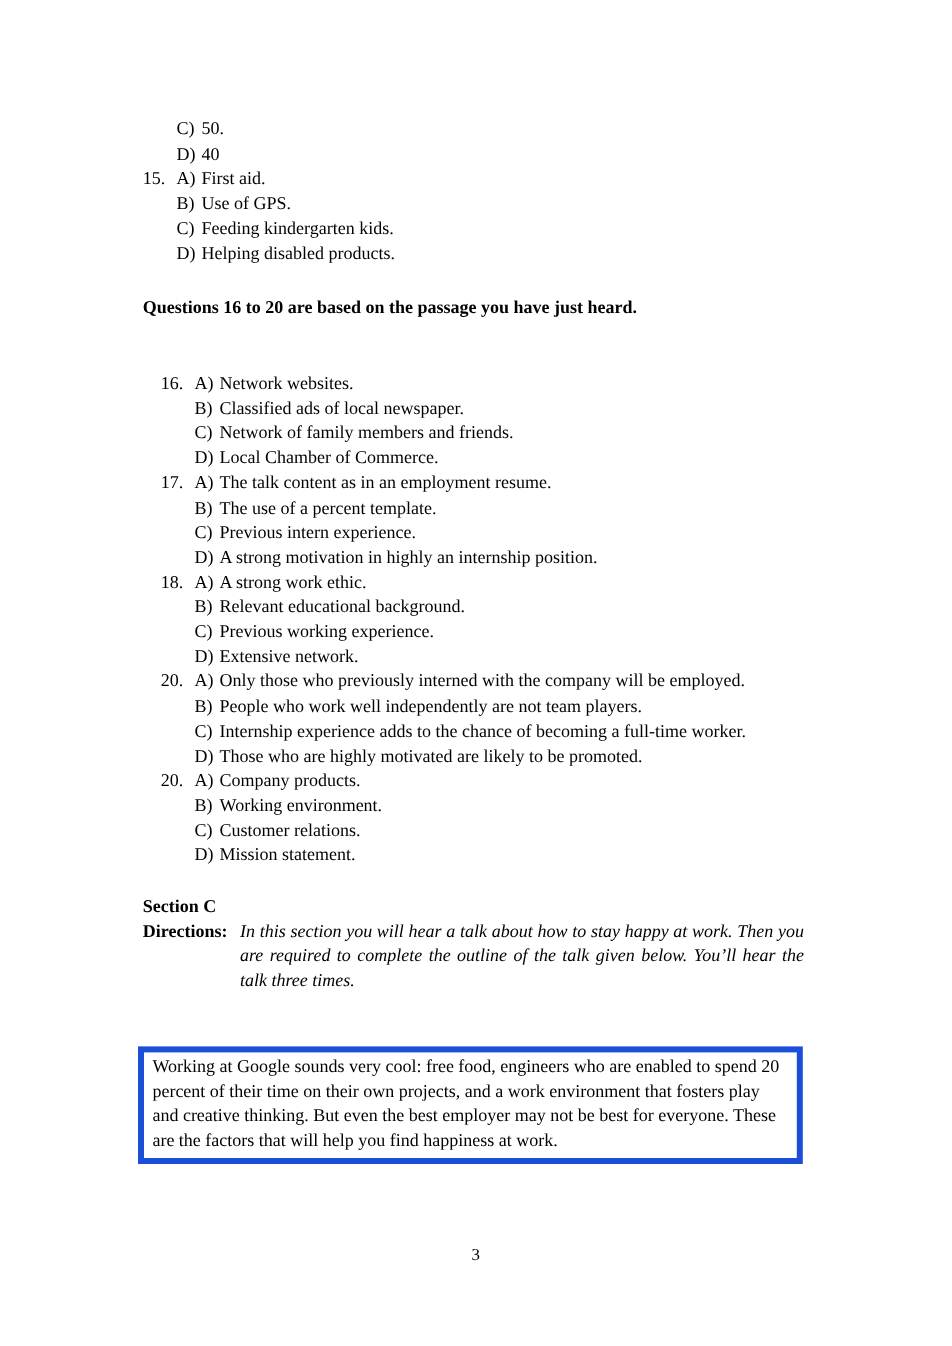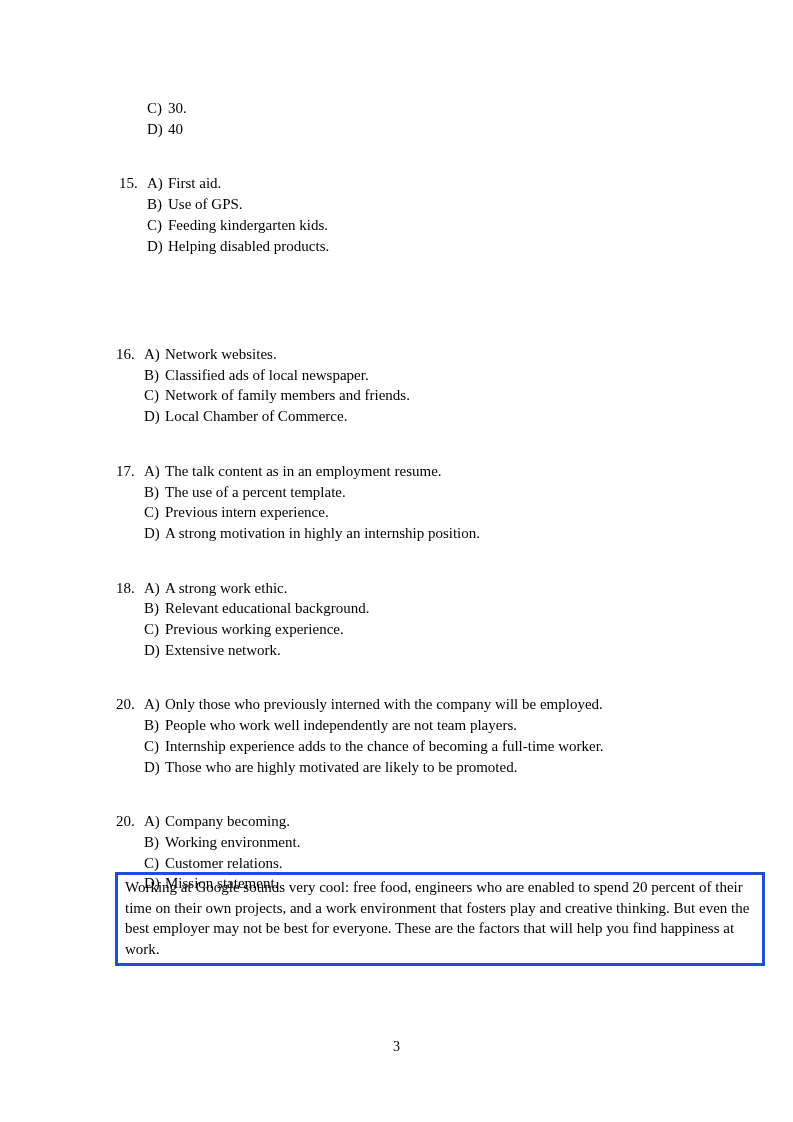--- a/index.html
+++ b/index.html
@@ -11,61 +11,61 @@
     font-family: "Liberation Serif", "DejaVu Serif", serif;
     font-size: 15px;
     line-height: 20.7px;
     color: #000000;
     overflow: hidden;
   }
   .abs { position: absolute; }
   .b { font-weight: bold; }
 
   
-  .q-row { display: flex; margin-top: 34px; }
+  .q-row { display: flex; }
   .q-num { flex: 0 0 28px; }
   .q-opts { flex: 1; }
   .opt-line { display: flex; }
   .opt-label { flex: 0 0 21px; }
   .opt-text { flex: 1; }
   .indent { margin-left: 28px; }
 
   
   .dir-row { display: flex; }
   .dir-label { flex: 0 0 81px; font-weight: bold; }
   .dir-text { width: 470px; text-align: justify; font-style: italic; }
 
   
   .outline-box {
     left: 115px;
     top: 872px;
-    width: 650px;
+    width: 554px;
     box-sizing: border-box;
-    border: 3px solid #1d4ed8;
+    border: 5px solid #1d4ed8;
     padding: 2px 7px 3px 7px;
   }
   .outline-heading { margin-top: 20.7px; }
 
   .footer {
     left: 0;
     top: 1037px;
     width: 793px;
     text-align: center;
     font-size: 14px;
   }
 </style>
 </head>
 <body>
 
 <div class="page">
 
   <div class="abs" style="left:119px; top:98px; width:556px;">
     <div class="opt-line indent">
       <span class="opt-label">C)</span>
-      <span class="opt-text">30.</span>
+      <span class="opt-text">50.</span>
     </div>
     <div class="opt-line indent">
       <span class="opt-label">D)</span>
       <span class="opt-text">40</span>
     </div>
     <div class="q-row">
       <span class="q-num">15.</span>
       <div class="q-opts">
         <div class="opt-line">
           <span class="opt-label">A)</span>
@@ -81,23 +81,24 @@
         </div>
         <div class="opt-line">
           <span class="opt-label">D)</span>
           <span class="opt-text">Helping disabled products.</span>
         </div>
       </div>
     </div>
   </div>
 
   <div class="abs" style="left:119px; top:247px; width:556px;">
-  </div>
-
-  <div class="abs" style="left:116px; top:310px; width:556px;">
+    <div class="b">Questions 16 to 20 are based on the passage you have just heard.</div>
+  </div>
+
+  <div class="abs" style="left:134px; top:310px; width:556px;">
 
     <div class="q-row">
       <span class="q-num">16.</span>
       <div class="q-opts">
         <div class="opt-line">
           <span class="opt-label">A)</span>
           <span class="opt-text">Network websites.</span>
         </div>
         <div class="opt-line">
           <span class="opt-label">B)</span>
@@ -178,39 +179,46 @@
           <span class="opt-text">Those who are highly motivated are likely to be promoted.</span>
         </div>
       </div>
     </div>
 
     <div class="q-row">
       <span class="q-num">20.</span>
       <div class="q-opts">
         <div class="opt-line">
           <span class="opt-label">A)</span>
-          <span class="opt-text">Company becoming.</span>
+          <span class="opt-text">Company products.</span>
         </div>
         <div class="opt-line">
           <span class="opt-label">B)</span>
           <span class="opt-text">Working environment.</span>
         </div>
         <div class="opt-line">
           <span class="opt-label">C)</span>
           <span class="opt-text">Customer relations.</span>
         </div>
         <div class="opt-line">
           <span class="opt-label">D)</span>
           <span class="opt-text">Mission statement.</span>
         </div>
       </div>
     </div>
 
   </div>
 
+  <div class="abs" style="left:119px; top:746px; width:556px;">
+    <div class="b">Section C</div>
+    <div class="dir-row">
+      <span class="dir-label">Directions:</span>
+      <div class="dir-text">In this section you will hear a talk about how to stay happy at work. Then you are required to complete the outline of the talk given below. You’ll hear the talk three times.</div>
+    </div>
+  </div>
 
   <div class="abs outline-box">
     <div>Working at Google sounds very cool: free food, engineers who are enabled to spend 20 percent of their time on their own projects, and a work environment that fosters play and creative thinking. But even the best employer may not be best for everyone. These are the factors that will help you find happiness at work.</div>
   </div>
 
   <div class="abs footer">3</div>
 
 </div>
 
 </body></html>

